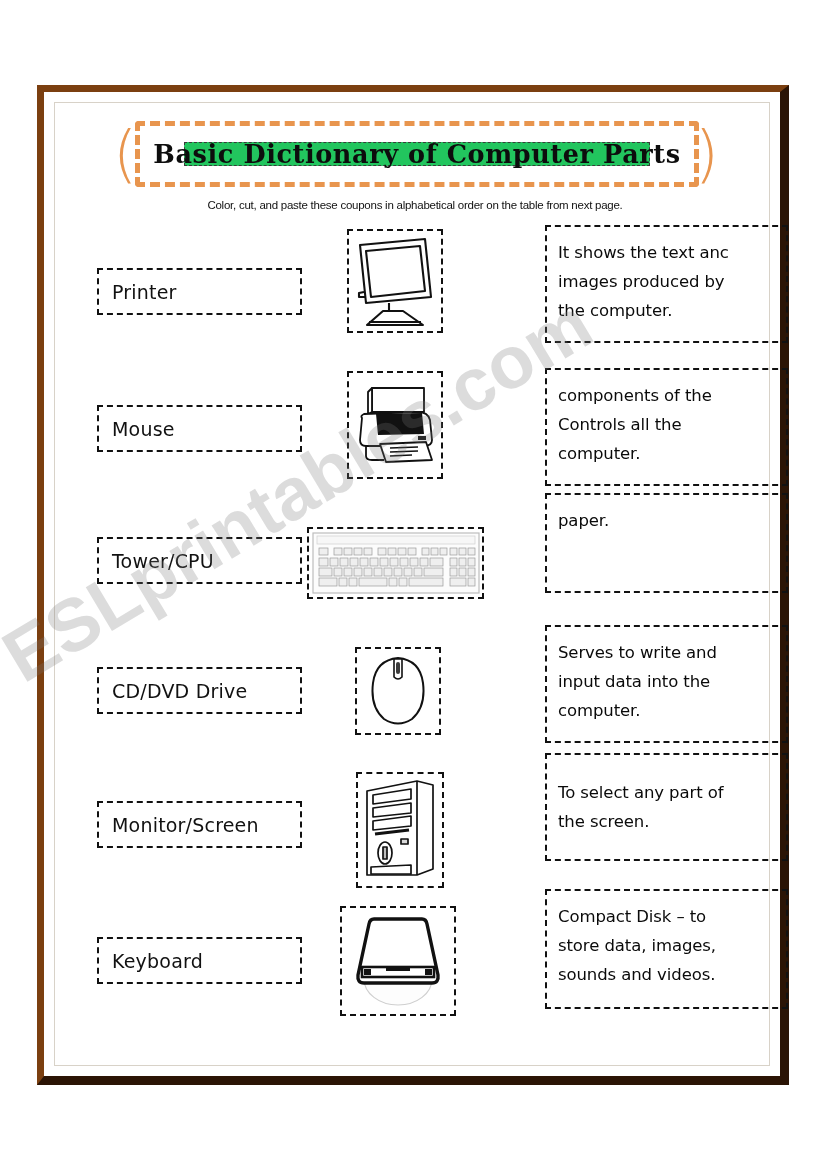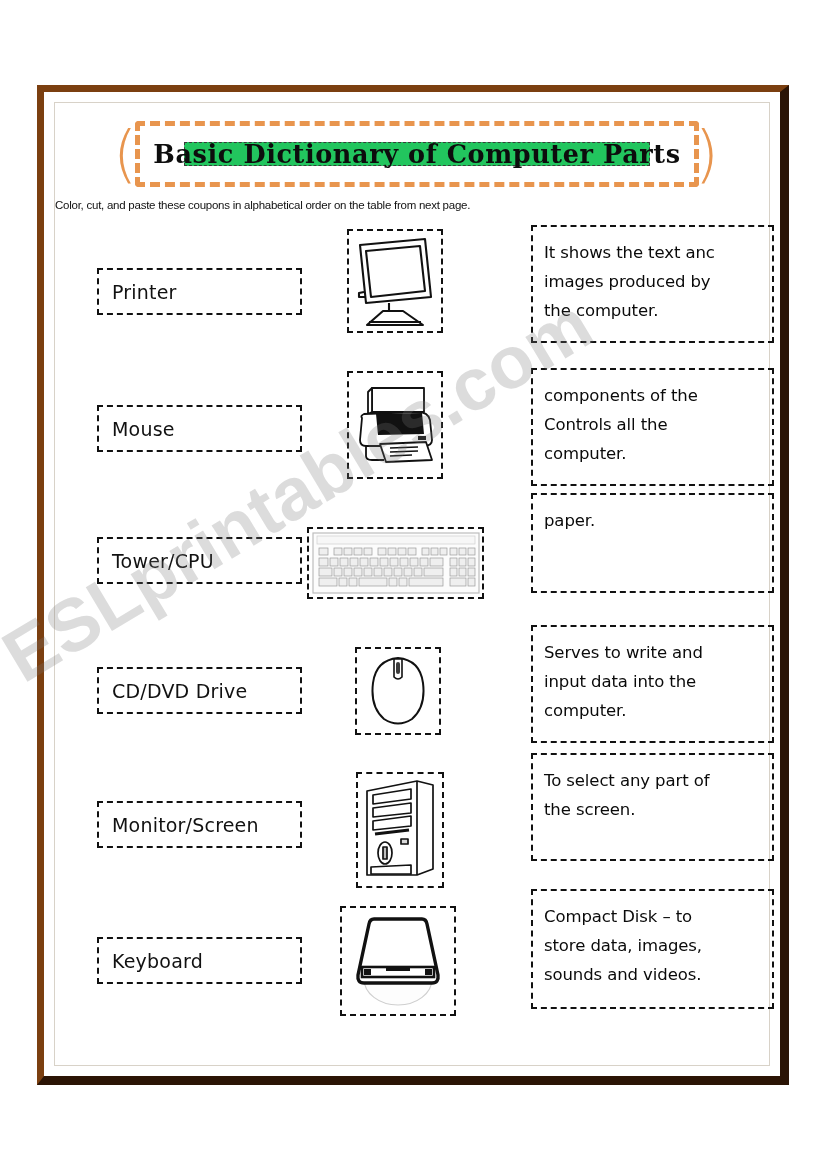--- a/index.html
+++ b/index.html
@@ -86,24 +86,24 @@
     font-size: 62px;
     color: #e8954e;
     font-weight: 300;
     line-height: 1;
   }
   .paren.left  { left: 6px; }
   .paren.right { right: 8px; }
 
   .subtitle {
     position: absolute;
-    left: 0;
+    left: 6px;
     right: 0;
     top: 96px;
-    text-align: left;
+    text-align: center;
     font-family: "Liberation Sans", sans-serif;
     font-size: 11.5px;
     color: #111111;
     letter-spacing: -0.25px;
   }
 
   
   .grid {
     position: absolute;
     left: 0;
@@ -146,21 +146,21 @@
     border: 2.4px dashed #111111;
     background: #ffffff;
     display: flex;
     align-items: center;
     justify-content: center;
     overflow: hidden;
   }
 
   
   .def-box {
-    left: 476px;
+    left: 490px;
     width: 243px;
     border: 2.4px dashed #111111;
     background: transparent;
     padding: 11px 24px 8px 11px;
   }
   .def-line {
     font-family: "DejaVu Sans", sans-serif;
     font-size: 16.5px;
     line-height: 29px;
     color: #0a0a0a;
@@ -362,21 +362,21 @@
               <path d="M12 44 L50 39 L50 49 L12 53 Z"></path>
               <path d="M14 57 L48 53" stroke-width="3"></path>
               <rect x="40" y="62" width="7" height="5" fill="#d9d9d9"></rect>
               <ellipse cx="24" cy="76" rx="7" ry="11"></ellipse>
               <path d="M22 70 L26 70 L26 82 L22 82 Z" fill="#bdbdbd"></path>
               <path d="M10 90 L50 88 L50 97 L10 97 Z"></path>
             </g>
           </svg>
         </div>
         <div class="cell def-box" style="top:0px; height:108px;">
-          <div class="def-line" style="">To select any part of</div>
+          <div class="def-line" style="margin-top:12px;">To select any part of</div>
           <div class="def-line">the screen.</div>
         </div>
       </div>
 
       <div class="row" style="top:664px;">
         <div class="cell word-box" style="top:48px;">
           <span class="word-text">Keyboard</span>
         </div>
         <div class="cell pic-box" style="left:285px; top:17px; width:116px; height:110px;">
           <svg width="100" height="96" viewBox="0 0 100 96">

